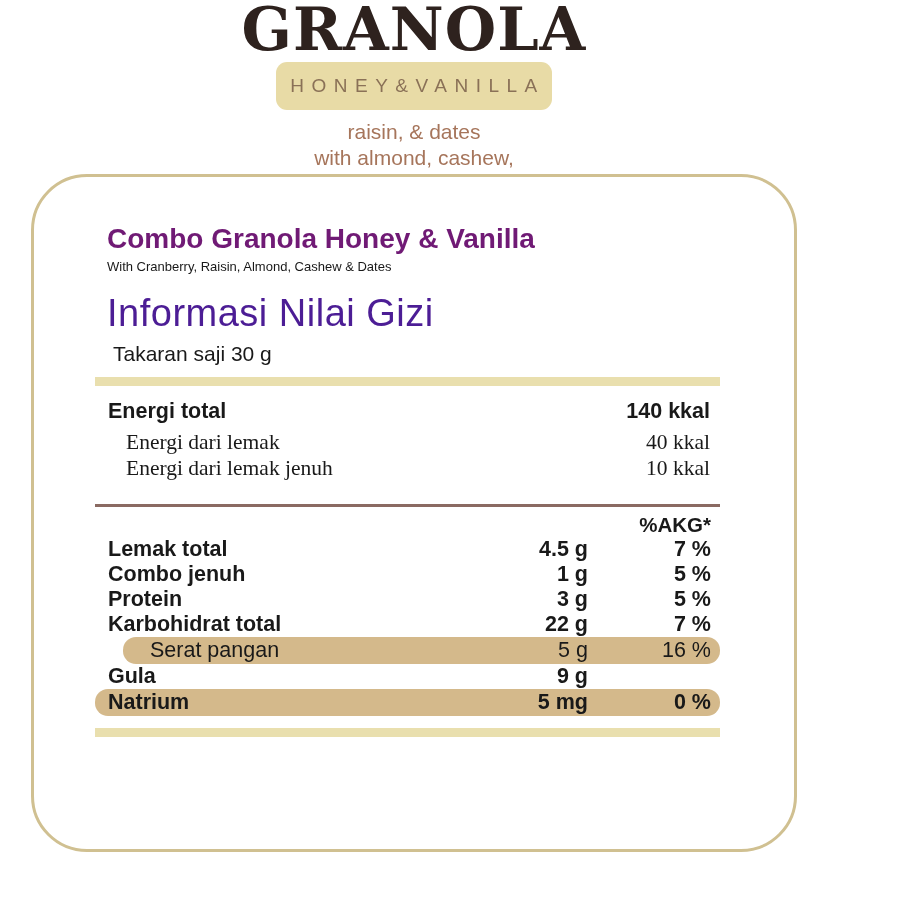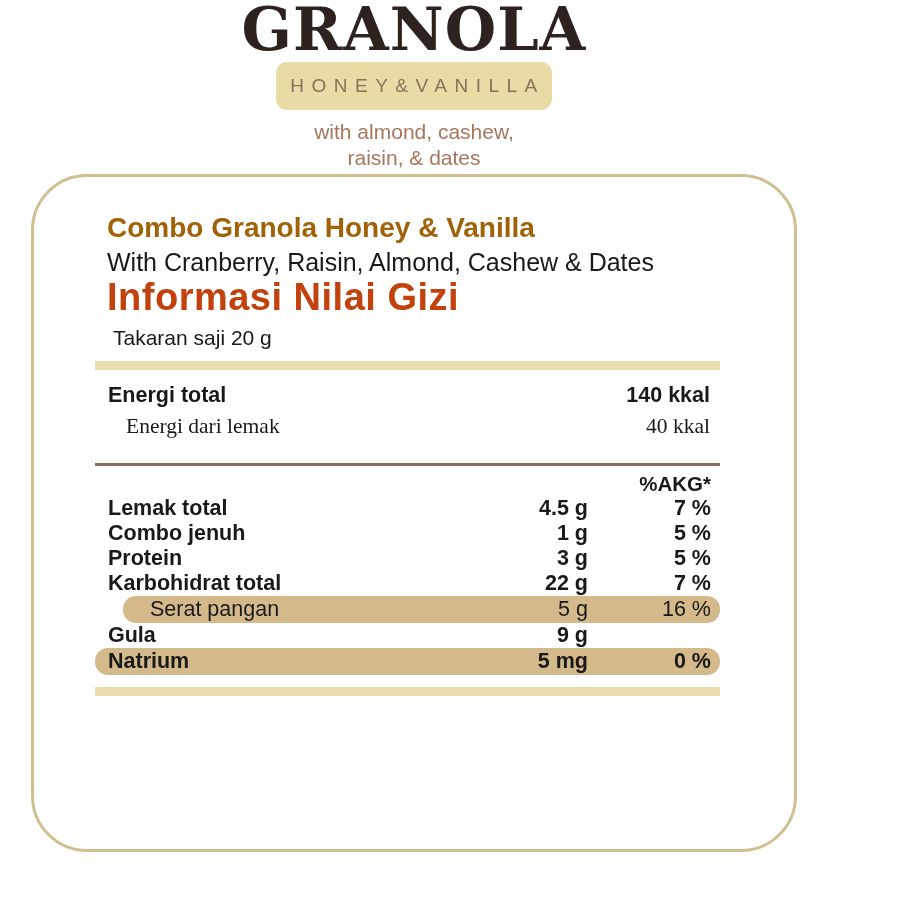--- a/index.html
+++ b/index.html
@@ -56,37 +56,38 @@
   .card{
     position:absolute;
     left:31px;top:174px;
     width:766px;height:678px;
     border:3px solid var(--card-border);
     border-radius:56px;
     background:#ffffff;
   }
   .content{position:absolute;left:61px;top:0;width:625px;}
   .ptitle{
-    margin-top:35px;
+    margin-top:46px;
     padding-left:12px;
     font-size:28px;font-weight:700;
     line-height:1.15;
-    color:#a16207;
+    color:#701a75;
   }
   .psub{
     margin-top:4px;
     padding-left:12px;
-    font-size:25px;font-weight:400;
+    font-size:13px;font-weight:400;
   }
   .stitle{
+    margin-top:19px;
     padding-left:12px;
-    font-size:38px;font-weight:700;
+    font-size:38px;font-weight:400;
     letter-spacing:.5px;
     line-height:1.1;
-    color:#c2410c;
+    color:#4c1d95;
   }
   .serving{
     margin-top:7px;
     padding-left:18px;
     font-size:21px;
   }
   .bar{height:9px;background:var(--divider-bar);}
   .bar1{margin-top:11px;}
   .bar2{margin-top:12px;}
   .jumlah{
@@ -145,44 +146,48 @@
 <body>
 
 <div class="page">
 
   <header class="brand">
     <div class="logo">GRANOLA</div>
     <div class="badge">
       <span>HONEY&amp;VANILLA</span>
     </div>
     <div class="tagline">
+      <div>raisin, &amp; dates</div>
       <div>with almond, cashew,</div>
-      <div>raisin, &amp; dates</div>
     </div>
   </header>
 
   <section class="card">
     <div class="content">
 
       <h1 class="ptitle">Combo Granola Honey &amp; Vanilla</h1>
       <div class="psub">With Cranberry, Raisin, Almond, Cashew &amp; Dates</div>
 
       <h2 class="stitle">Informasi Nilai Gizi</h2>
-      <div class="serving">Takaran saji 20 g</div>
+      <div class="serving">Takaran saji 30 g</div>
 
       <div class="bar bar1"></div>
 
 
       <div class="erow bold">
         <span>Energi total</span>
         <span>140 kkal</span>
       </div>
       <div class="erow indent first-indent">
         <span>Energi dari lemak</span>
         <span>40 kkal</span>
+      </div>
+      <div class="erow indent">
+        <span>Energi dari lemak jenuh</span>
+        <span>10 kkal</span>
       </div>
 
       <div class="rule"></div>
 
       <div class="akg-header">%AKG*</div>
 
       <div class="nrow">
         <span class="lbl">Lemak total</span>
         <span class="amt">4.5 g</span>
         <span class="pct">7 %</span>

